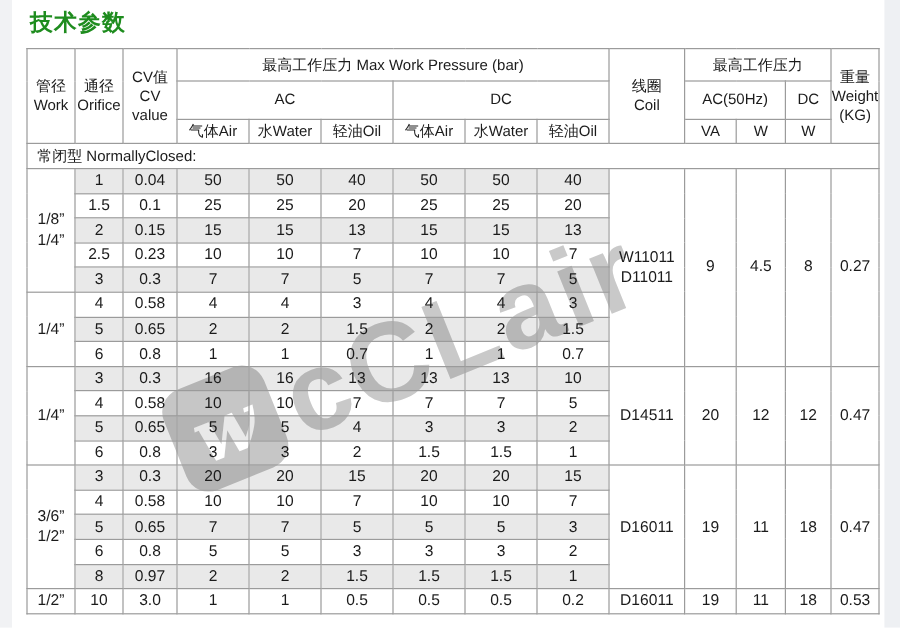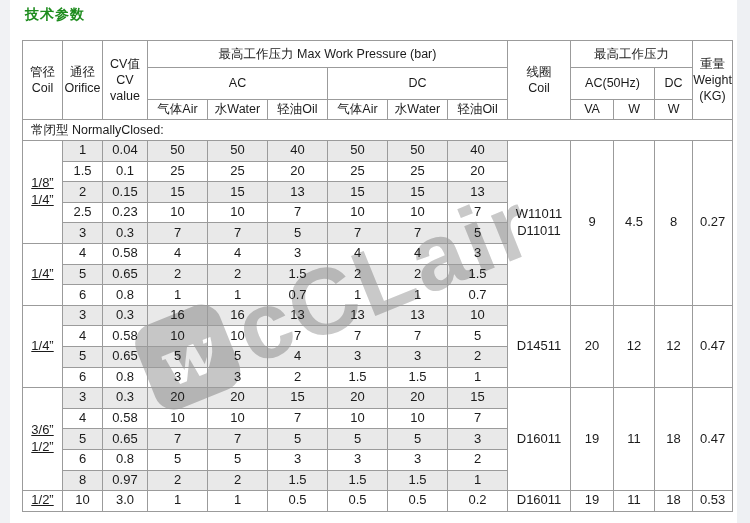--- a/index.html
+++ b/index.html
@@ -6,21 +6,21 @@
   body{
     width:750px;height:523px;position:relative;background:#ffffff;
     font-family:"Liberation Sans","DejaVu Sans",sans-serif;
     overflow:hidden;
   }
   .edge-strip-left{position:absolute;left:0;top:0;width:10px;height:523px;background:#f1f2f4;}
   .edge-strip-right{position:absolute;left:737px;top:0;width:13px;height:523px;background:#eef0f3;}
 
   .page-title{
     position:absolute;left:25px;top:6px;margin:0;
-    font-size:14px;font-weight:bold;color:#1e8c1e;letter-spacing:1px;
+    font-size:19px;font-weight:bold;color:#1e8c1e;letter-spacing:1px;
   }
 
   
   .watermark{
     position:absolute;left:146px;top:318px;height:112px;
     display:flex;align-items:center;gap:12px;
     transform:rotate(-22deg);transform-origin:0 50%;
     color:#c9c9c9;pointer-events:none;z-index:1;white-space:nowrap;
   }
   .wm-logo{
@@ -49,21 +49,21 @@
     overflow:hidden;
   }
   table.spec{border:1px solid #5f5f5f;}
   tr.gstart td{border-top:1px solid #5f5f5f;}
   tr.hrow1{height:27px;} tr.hrow2{height:32px;} tr.hrow3{height:20px;}
   tr.nc-row{height:21px;margin-top:31px;}
   tr.nc-row td{text-align:left;padding-left:8px;background:#ffffff;}
   tr.data-row{height:20.6px;}
   tr.data-row td{font-size:13px;}
   td.shade{background:rgba(0,0,0,0.085);}
-  td.pipe-cell{font-size:12.5px;background:transparent;text-decoration:underline;}
+  td.pipe-cell{font-size:12.5px;background:transparent;}
 </style>
 </head>
 <body>
 
 <div class="edge-strip-left"></div>
 <div class="edge-strip-right"></div>
 
 <div class="watermark">
   <span class="wm-logo">w</span>
   <span class="wm-text">cCLair</span>
@@ -84,21 +84,21 @@
       <col style="width:60px">
     <col style="width:63px">
       <col style="width:43px">
       <col style="width:41px">
     <col style="width:38px">
       <col style="width:40px">
   </colgroup>
   <thead>
     <tr class="hrow1">
       <th rowspan="3">管径
-Coil</th>
+Work</th>
       <th rowspan="3">通径
 Orifice</th>
       <th rowspan="3">CV值
 CV value</th>
       <th colspan="6">最高工作压力 Max Work Pressure (bar)</th>
       <th rowspan="3">线圈
 Coil</th>
       <th colspan="3">最高工作压力</th>
       <th rowspan="3">重量
 Weight

